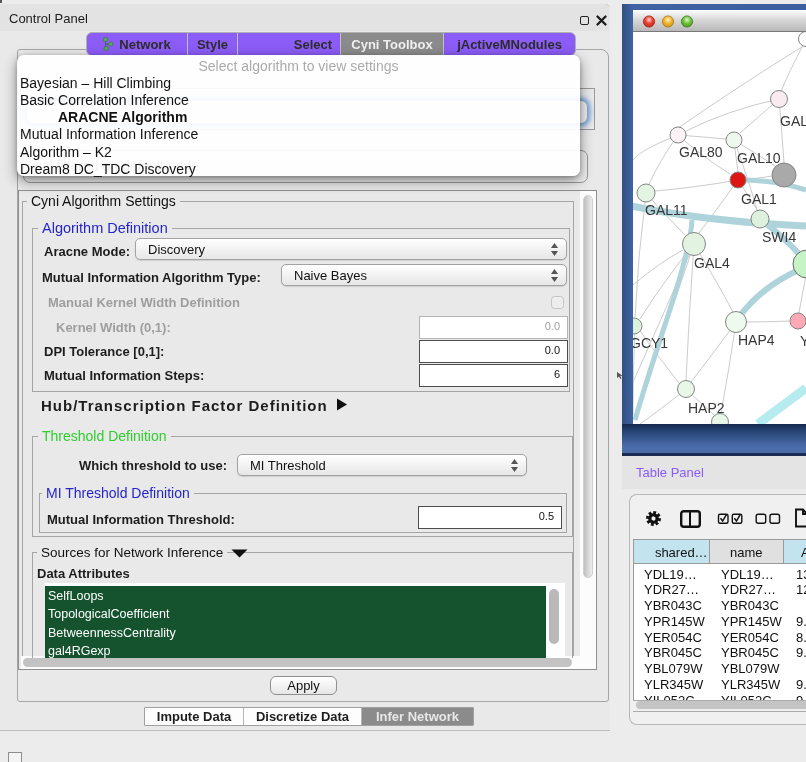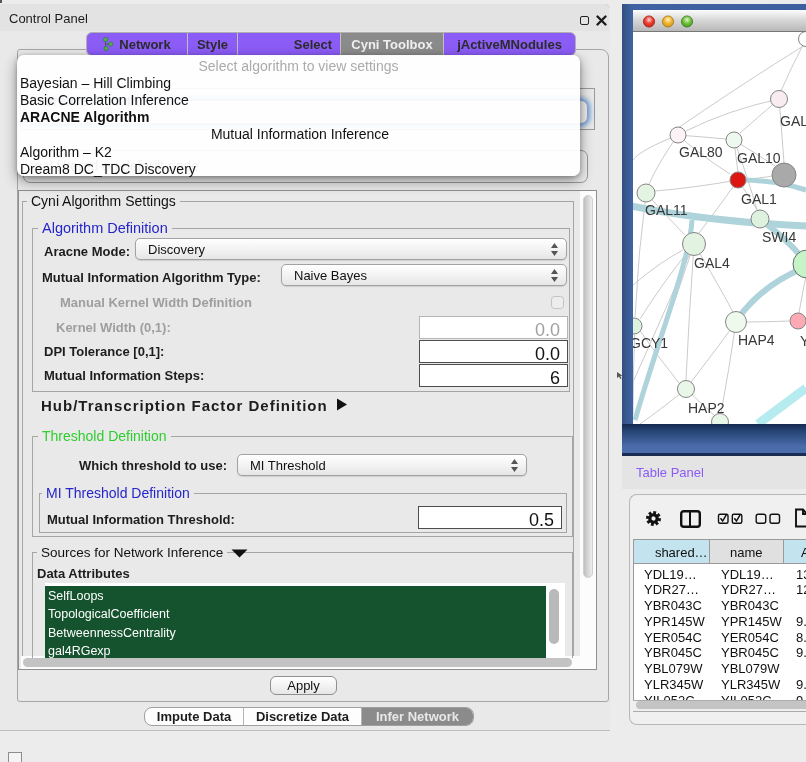--- a/index.html
+++ b/index.html
@@ -3,21 +3,21 @@
 <meta charset="utf-8">
 <style>
 * { margin:0; padding:0; box-sizing:border-box; }
 html,body { width:806px; height:762px; background:#ececec; font-family:"Liberation Sans",sans-serif; overflow:hidden; position:relative; }
 .abs { position:absolute; }
 .lbl { font-size:13px; font-weight:bold; color:#1d1d1d; white-space:nowrap; }
 .glbl { font-size:13px; font-weight:bold; color:#9e9e9e; white-space:nowrap; }
 .combo { position:absolute; height:22px; border:1px solid #a2a2a2; border-radius:5px; background:linear-gradient(#ffffff,#f4f4f4 45%,#e6e6e6); box-shadow:0 1px 1px rgba(0,0,0,0.12); font-size:13px; color:#111; }
 .combo .ct { position:absolute; left:12px; top:3px; }
 .combo .car { position:absolute; right:7px; top:4px; width:9px; height:13px; }
-.tfield { position:absolute; height:22px; border:1px solid #4d4d4d; background:#fff; font-size:18px; color:#111; text-align:right; padding:3px 7px 18px 0; }
+.tfield { position:absolute; height:22px; border:1px solid #4d4d4d; background:#fff; font-size:11px; color:#111; text-align:right; padding:3px 7px 18px 0; }
 .fs { position:absolute; border:1px solid #a5a5a5; }
 .leg { position:absolute; background:#e9e9e9; padding:0 4px; font-size:14px; white-space:nowrap; }
 </style>
 </head>
 <body>
 
 <div class="abs" style="left:0; top:0; width:2px; height:3px; background:#555; z-index:60;"></div>
 <div class="abs" style="left:-4px; top:4px; width:614px; height:727px; background:#e9e9e9; border:1px solid #bdbdbd; border-right:none; border-radius:5px 5px 0 0;"></div>
 
 <div class="abs" style="left:-4px; top:4px; width:613px; height:27px; background:#e3e3e3; border-radius:5px 5px 0 0;"></div>
@@ -76,21 +76,21 @@
 
 <div class="lbl abs" style="left:42px; top:270px;">Mutual Information Algorithm Type:</div>
 <div class="combo" style="left:281px; top:264px; width:286px;">
     <span class="ct">Naive Bayes</span>
   <svg class="car" viewBox="0 0 9 13">
       <path d="M4.5 0 L8 5 H1 Z" fill="#555"></path>
       <path d="M4.5 13 L1 8 H8 Z" fill="#555"></path>
     </svg>
   </div>
 
-<div class="glbl abs" style="left:60px; top:295px;text-align:right;">Manual Kernel Width Definition</div>
+<div class="glbl abs" style="left:48px; top:295px;text-align:right;">Manual Kernel Width Definition</div>
 <div class="abs" style="left:551px; top:296px; width:13px; height:13px; border:1px solid #c3c3c3; border-radius:3.5px; background:#ededed;"></div>
 
 <div class="glbl abs" style="left:56px; top:320px;">Kernel Width (0,1):</div>
 <div class="tfield" style="left:419px; top:316px; width:149px; border:1px solid #b5b5b5; color:#a0a0a0;">0.0</div>
 
 <div class="lbl abs" style="left:44px; top:344px;">DPI Tolerance [0,1]:</div>
 <div class="tfield" style="left:419px; top:340px; width:149px;">0.0</div>
 
 <div class="lbl abs" style="left:44px; top:368px;">Mutual Information Steps:</div>
 <div class="tfield" style="left:419px; top:364px; width:149px;">6</div>
@@ -129,33 +129,33 @@
 <div class="abs" style="left:45px; top:586px; width:501px; height:72px; background:#14532d; font-size:12.5px; color:#fff; overflow:hidden;">
   <div style="height:18.2px; padding:3px 0 0 3px;">SelfLoops</div>
   <div style="height:18.2px; padding:3.2px 0 0 3px;">TopologicalCoefficient</div>
   <div style="height:18.2px; padding:3.2px 0 0 3px;">BetweennessCentrality</div>
   <div style="height:18.2px; padding:3.2px 0 0 3px;">gal4RGexp</div>
 </div>
 <div class="abs" style="left:549px; top:589px; width:10px; height:55px; border-radius:5px; background:#b9b9b9;"></div>
 
 <div class="abs" style="left:270px; top:676px; width:67px; height:19px; background:linear-gradient(#ffffff,#f0f0f0 60%,#e6e6e6); border:1px solid #8f8f8f; border-radius:6px; text-align:center; font-size:13px; color:#111; padding-top:1px;">Apply</div>
 
-<div class="abs" style="left:144px; top:707px; height:19px; display:flex; border:1px solid #a0a0a0; border-radius:8px; overflow:hidden; background:#fdfdfd; font-size:13px; font-weight:bold; color:#1d1d1d;">
+<div class="abs" style="left:144px; top:707px; height:19px; display:flex; border:1px solid #a0a0a0; border-radius:1px; overflow:hidden; background:#fdfdfd; font-size:13px; font-weight:bold; color:#1d1d1d;">
   <div style="width:99px; display:flex; align-items:center; justify-content:center; border-right:1px solid #b5b5b5;">Impute Data</div>
   <div style="width:118px; display:flex; align-items:center; justify-content:center; border-right:1px solid #b5b5b5;">Discretize Data</div>
   <div style="width:111px; display:flex; align-items:center; justify-content:center; background:#8b8b8b; color:#e8e8e8;">Infer Network</div>
 </div>
 
 <div class="abs" style="left:17px; top:55px; width:563px; height:121px; background:rgba(255,255,255,0.93); border-radius:7px; box-shadow:0 5px 14px rgba(0,0,0,0.4), 0 1px 4px rgba(0,0,0,0.25); z-index:50;">
   <div style="text-align:center; color:#ababab; font-size:14px; padding-top:3px; height:19px;">Select algorithm to view settings</div>
   <div style="font-size:14px; color:#111; padding-left:3px;">
     <div style="height:17.3px; padding-top:0.5px;">Bayesian – Hill Climbing</div>
     <div style="height:17.3px; padding-top:0.5px;">Basic Correlation Inference</div>
-    <div style="height:17.3px; padding-top:0.5px; font-weight:bold;">ARACNE Algorithm</div>
-    <div style="height:17.3px; padding-top:0.5px;text-align:center;">Mutual Information Inference</div>
+    <div style="height:17.3px; padding-top:0.5px; font-weight:bold;margin-left:38px;">ARACNE Algorithm</div>
+    <div style="height:17.3px; padding-top:0.5px;">Mutual Information Inference</div>
     <div style="height:17.3px; padding-top:0.5px;">Algorithm – K2</div>
     <div style="height:17.3px; padding-top:0.5px;">Dream8 DC_TDC Discovery</div>
   </div>
 </div>
 
 <div class="abs" style="left:622px; top:4px; width:184px; height:451px; background:linear-gradient(90deg,#31507f,#3f62a3 10px,#3c5f9f);"></div>
 <div class="abs" style="left:622px; top:424px; width:184px; height:30px; background:linear-gradient(#16294f,#23406f 20%,#4a6caa 75%,#4a6caa);"></div>
 <div class="abs" style="left:622px; top:453px; width:184px; height:3px; background:#1b2c52;"></div>
 
 <div class="abs" style="left:633px; top:10px; width:173px; height:414px; background:#fff;"></div>

